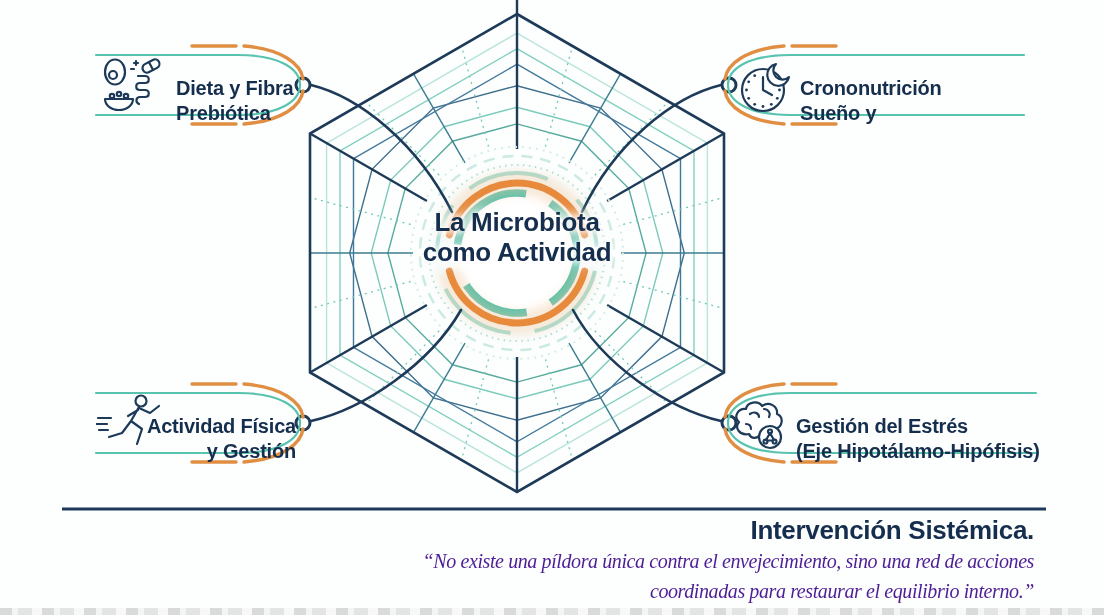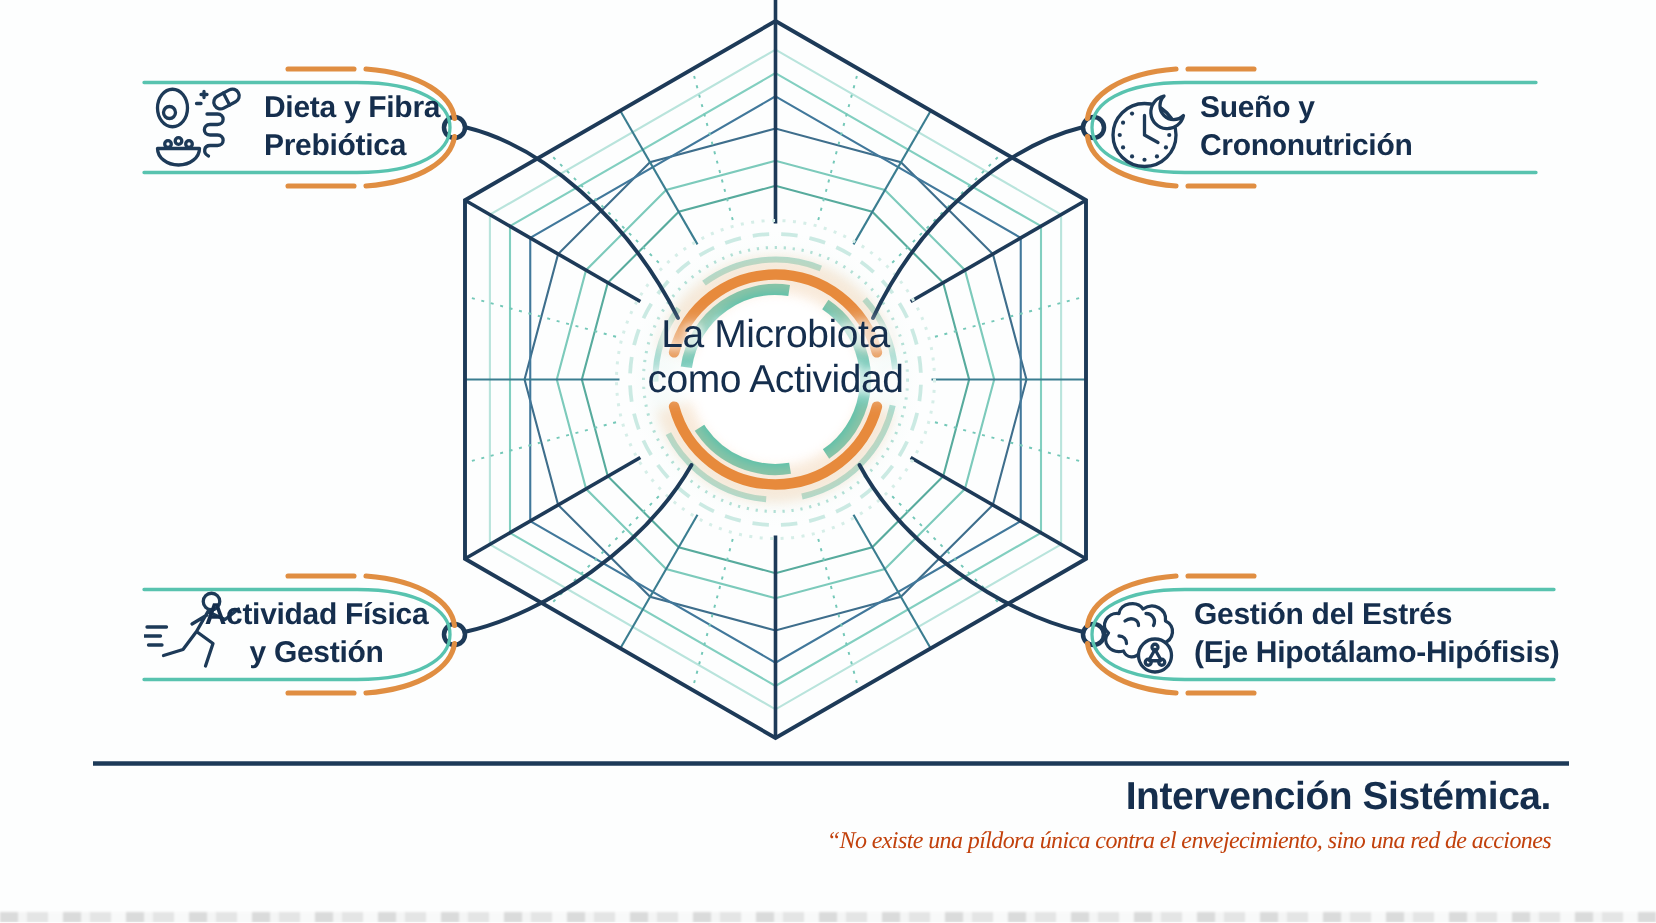--- a/index.html
+++ b/index.html
@@ -1,28 +1,28 @@
 <!DOCTYPE html>
 <html><head>
 <meta charset="utf-8">
 <style>
   html,body{margin:0;padding:0;background:#ffffff;}
   #canvas{position:relative;width:1104px;height:615px;background:#fdfefe;overflow:hidden;
           font-family:"Liberation Sans", sans-serif;}
   svg{display:block;}
   .abs{position:absolute;}
-  .node-label{color:#152e4d;font-weight:700;font-size:20px;line-height:25px;letter-spacing:-0.2px;}
+  .node-label{color:#152e4d;font-weight:700;font-size:20px;line-height:25px;letter-spacing:-0.2px;margin-top:16px;}
   .node-label div{white-space:nowrap;}
   #center-text{left:367px;top:207px;width:300px;text-align:center;color:#152e4d;
-               font-weight:400;font-size:26px;line-height:30px;letter-spacing:-0.3px;z-index:5;
+               font-weight:700;font-size:26px;line-height:30px;letter-spacing:-0.3px;z-index:5;
                text-shadow:0 0 5px #fff,0 0 9px #fff,0 0 14px #fff,0 0 18px #fff;}
   #footer{left:0;top:514px;width:1034px;text-align:right;}
   #footer-title{color:#152e4d;font-weight:700;font-size:26px;line-height:32px;letter-spacing:-0.3px;}
-  .quote{font-family:"Liberation Serif", serif;font-style:italic;color:#c2410c;
-         font-size:16px;line-height:30px;letter-spacing:-0.4px;}
+  .quote{font-family:"Liberation Serif", serif;font-style:italic;color:#4c1d95;
+         font-size:20px;line-height:30px;letter-spacing:-0.4px;}
   #bottom-strip{left:0;bottom:0;width:1104px;height:7px;opacity:.55;filter:blur(0.7px);
      background:repeating-linear-gradient(90deg,#bdbdbd 0 12px,#ededed 12px 18px,#cfcfcf 18px 32px,#f4f4f4 32px 42px);}
   .icon{stroke:#1d3a58;fill:none;stroke-width:2.2;stroke-linecap:round;stroke-linejoin:round;}
 </style>
 </head>
 <body>
 
 <div id="canvas">
 
   <svg class="abs" style="left:0;top:0;z-index:1" width="1104" height="615" viewBox="0 0 1104 615">
@@ -157,41 +157,41 @@
         <circle cx="25" cy="46.5" r="1.4"></circle>
           <circle cx="16.7" cy="44.3" r="1.4"></circle>
           <circle cx="10.7" cy="38.3" r="1.4"></circle>
         <circle cx="8.5" cy="30" r="1.4"></circle>
           <circle cx="10.7" cy="21.8" r="1.4"></circle>
           <circle cx="16.7" cy="15.7" r="1.4"></circle>
       </g>
       <path d="M38 4 a11 11 0 1 0 13 13 a9 9 0 0 1 -13 -13 z" fill="#ffffff"></path>
     </svg>
     <div class="abs node-label" style="left:800px;top:60px">
+      <div>Crononutrición</div>
       <div>Sueño y</div>
-      <div>Crononutrición</div>
     </div>
   </div>
 
   <div class="abs" style="left:0;top:0;z-index:2">
     <svg class="abs" style="left:88px;top:380px" width="230" height="88" viewBox="0 0 230 88">
       <path d="M8,13 H150 C192,13 212,27 212,43 C212,59 192,73 150,73 H8" fill="none" stroke="#58c3af" stroke-width="2.2" stroke-linecap="round"></path>
       <g fill="none" stroke="#e08e42" stroke-width="3.4" stroke-linecap="round">
         <path d="M104,4 H148"></path>
           <path d="M156,4 C194,7 213,22 215,37"></path>
         <path d="M104,82 H148"></path>
           <path d="M156,82 C194,79 213,64 215,49"></path>
       </g>
     </svg>
     <svg class="abs icon" style="left:96px;top:392px" width="68" height="62" viewBox="0 0 68 62">
       <path d="M2 26 h13 M0 32 h11 M3 38 h9"></path>
       <circle cx="45" cy="9" r="5.5"></circle>
       <path d="M43 15 L35 29 M43 16 l11 5 9 -7 M42 18 l-10 6 M35 29 l11 8 -5 15 M35 29 l-9 12 -13 4"></path>
     </svg>
-    <div class="abs node-label" style="left:126px;top:398px;width:170px;text-align:center">
+    <div class="abs node-label" style="left:126px;top:398px;width:170px;text-align:right">
       <div>Actividad Física</div>
       <div>y Gestión</div>
     </div>
   </div>
 
   <div class="abs" style="left:0;top:0;z-index:2">
     <svg class="abs" style="left:694px;top:380px" width="346" height="88" viewBox="0 0 346 88">
       <path d="M342,13 H96 C54,13 34,27 34,43 C34,59 54,73 96,73 H342" fill="none" stroke="#58c3af" stroke-width="2.2" stroke-linecap="round"></path>
       <g fill="none" stroke="#e08e42" stroke-width="3.4" stroke-linecap="round">
         <path d="M98,4 H142"></path>
@@ -216,16 +216,17 @@
   </div>
 
   <div class="abs" id="center-text">
     <div>La Microbiota</div>
     <div>como Actividad</div>
   </div>
 
   <div class="abs" id="footer">
     <div id="footer-title">Intervención Sistémica.</div>
     <div class="quote">“No existe una píldora única contra el envejecimiento, sino una red de acciones</div>
+    <div class="quote">coordinadas para restaurar el equilibrio interno.”</div>
   </div>
 
   <div class="abs" id="bottom-strip"></div>
 </div>
 
 </body></html>

